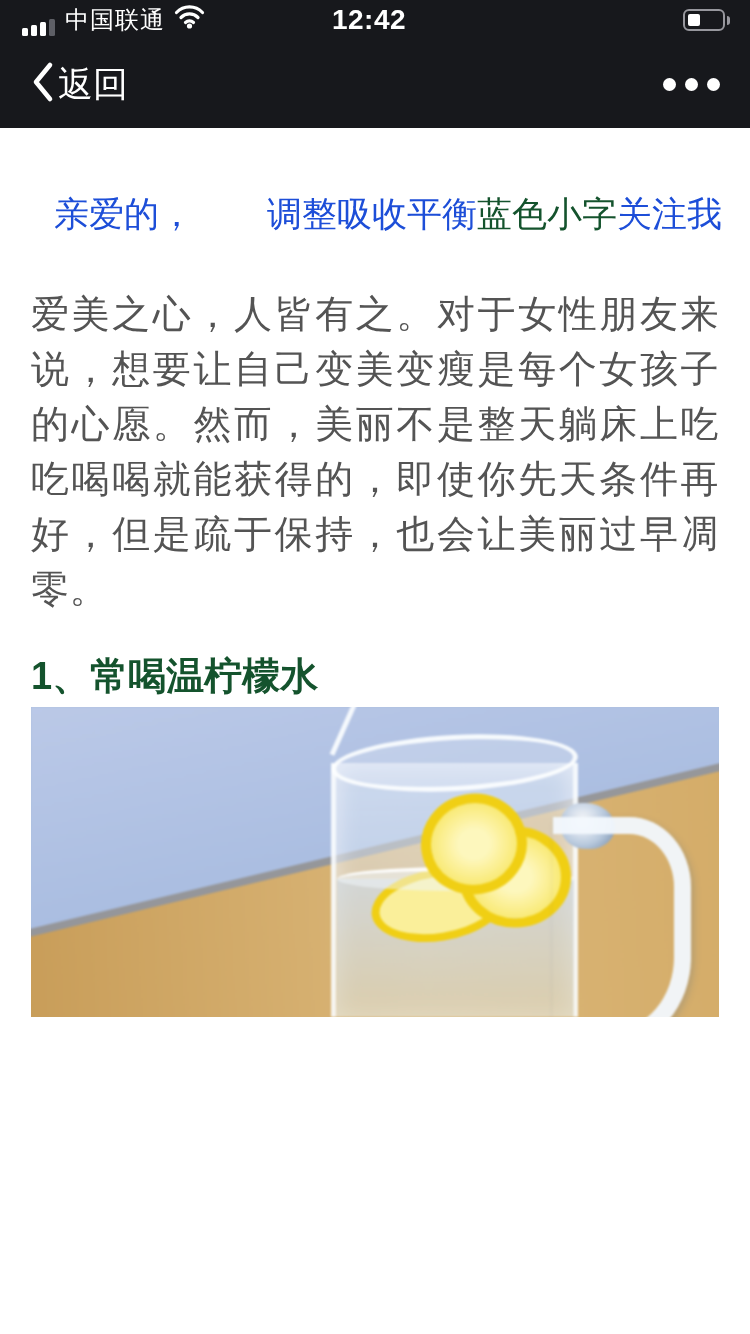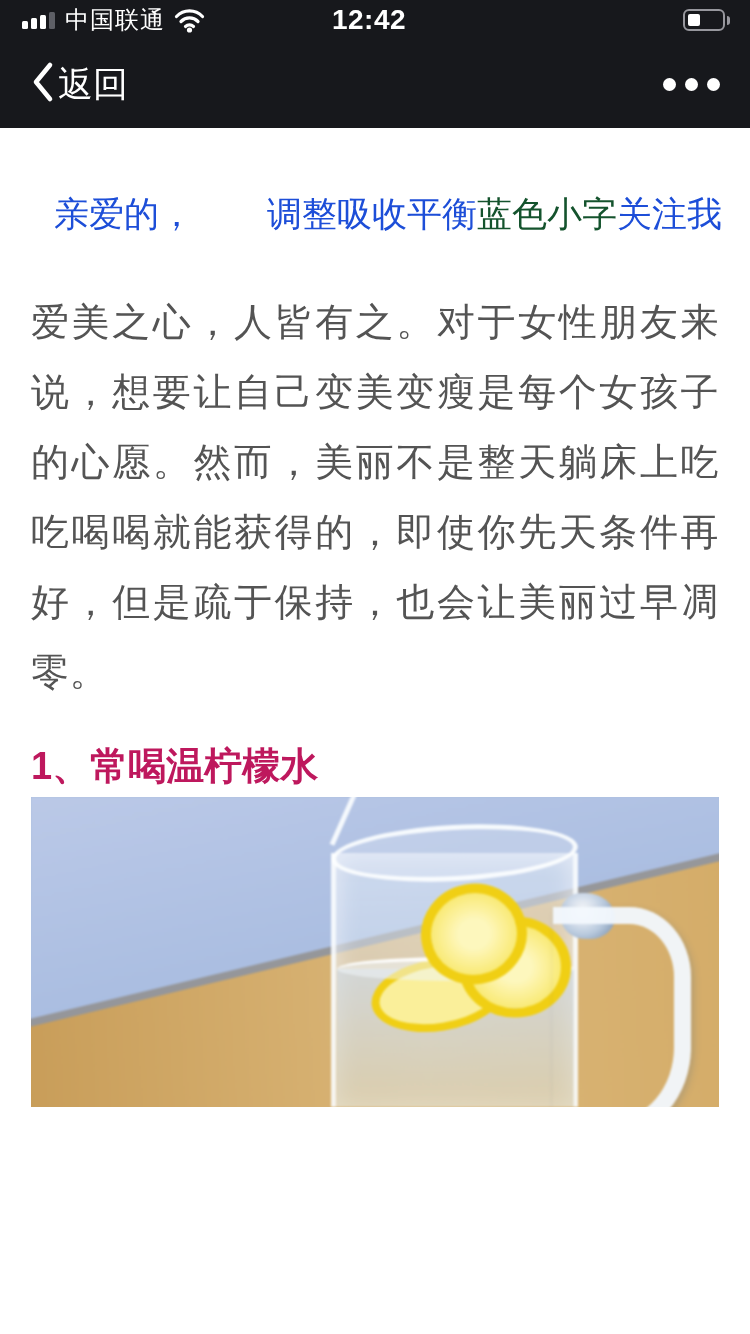--- a/index.html
+++ b/index.html
@@ -7,21 +7,21 @@
   .screen {
     position: relative; width: 750px; height: 1334px; margin: 0 auto;
     background: #ffffff; overflow: hidden;
     font-family: "Liberation Sans", sans-serif;
   }
   
   .statusbar {
     height: 40px; background: #17181c; color: #fff;
     display: flex; align-items: center; padding: 0 20px; position: relative;
   }
-  .sb-left { display: flex; align-items: center; }
+  .sb-left { display: flex; }
   .signal { display: flex; align-items: flex-end; gap: 3px; margin-left: 2px; }
   .signal .bar { width: 6px; border-radius: 1.5px; background: #fff; }
   .signal .b1 { height: 8px; } .signal .b2 { height: 11px; }
   .signal .b3 { height: 14px; } .signal .b4 { height: 17px; background: #5e5f66; }
   .carrier { font-size: 24px; margin-left: 10px; letter-spacing: 1px; }
   .wifi { margin-left: 9px; display: flex; }
   .sb-time {
     position: absolute; left: 0; right: 12px; text-align: center;
     font-size: 28px; font-weight: 700; letter-spacing: 0.5px;
   }
@@ -41,25 +41,25 @@
   
   .content { padding: 0 31px; }
   .banner {
     margin-top: 62px; padding-left: 23px; font-size: 35px; line-height: 48px;
     white-space: nowrap; filter: blur(0.5px); font-weight: 500;
   }
   .banner .pink { color: #1d4ed8; font-family: Liberation Mono, monospace; }
   .banner .blue { color: #14532d; }
   .banner .spacer { display: inline-block; width: 73px; }
   .para {
-    margin-top: 46px; font-size: 38px; line-height: 70px; color: #545454;
+    margin-top: 46px; font-size: 38px; line-height: 55px; color: #545454;
     text-align: justify; letter-spacing: 0.5px;
   }
   .para.second { margin-top: 45px; }
-  .section-h { margin-top: 36px; font-size: 38px; line-height: 46px; color: #be185d; font-weight: 700; }
+  .section-h { margin-top: 36px; font-size: 38px; line-height: 46px; color: #14532d; font-weight: 700; }
   
   .photo {
     position: relative; width: 688px; height: 310px; margin-top: 8px;
     overflow: hidden; background: #aabfde;
   }
   .photo-inner { position: absolute; inset: 0; filter: blur(1.3px) saturate(1.05); }
   .wall { position: absolute; inset: 0; background: linear-gradient(168deg,#bcc9e6 0%,#a9bcde 55%,#9cb0d2 100%); }
   .table {
     position: absolute; left: -60px; top: 244px; width: 960px; height: 360px;
     transform: rotate(-13.5deg); transform-origin: 0 0;

